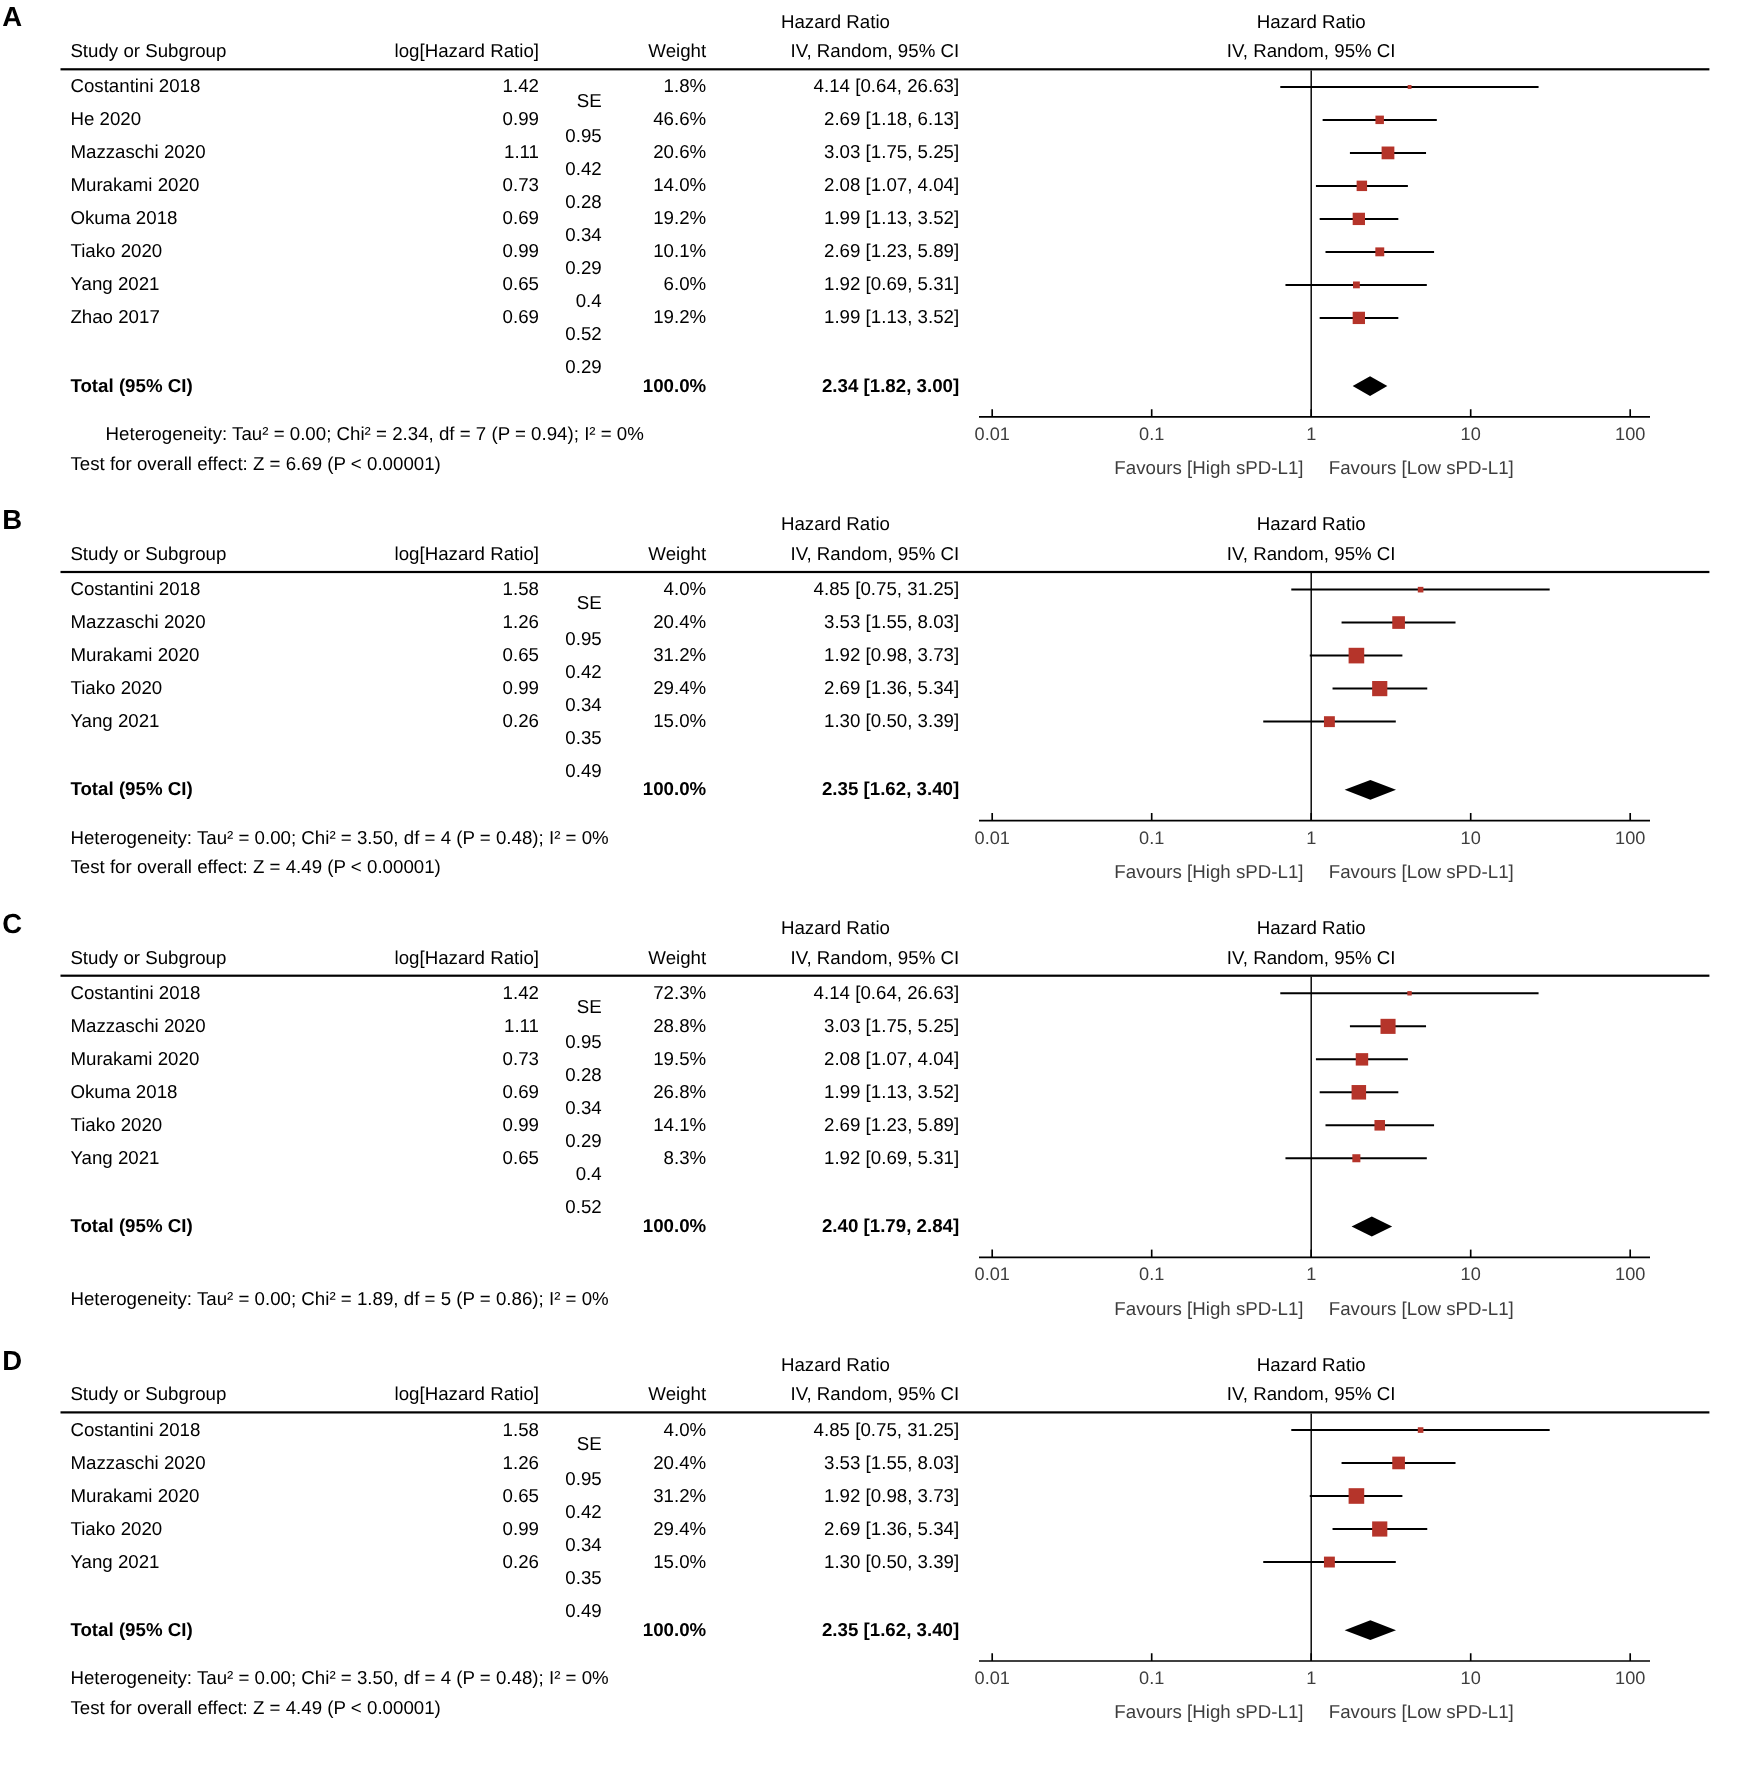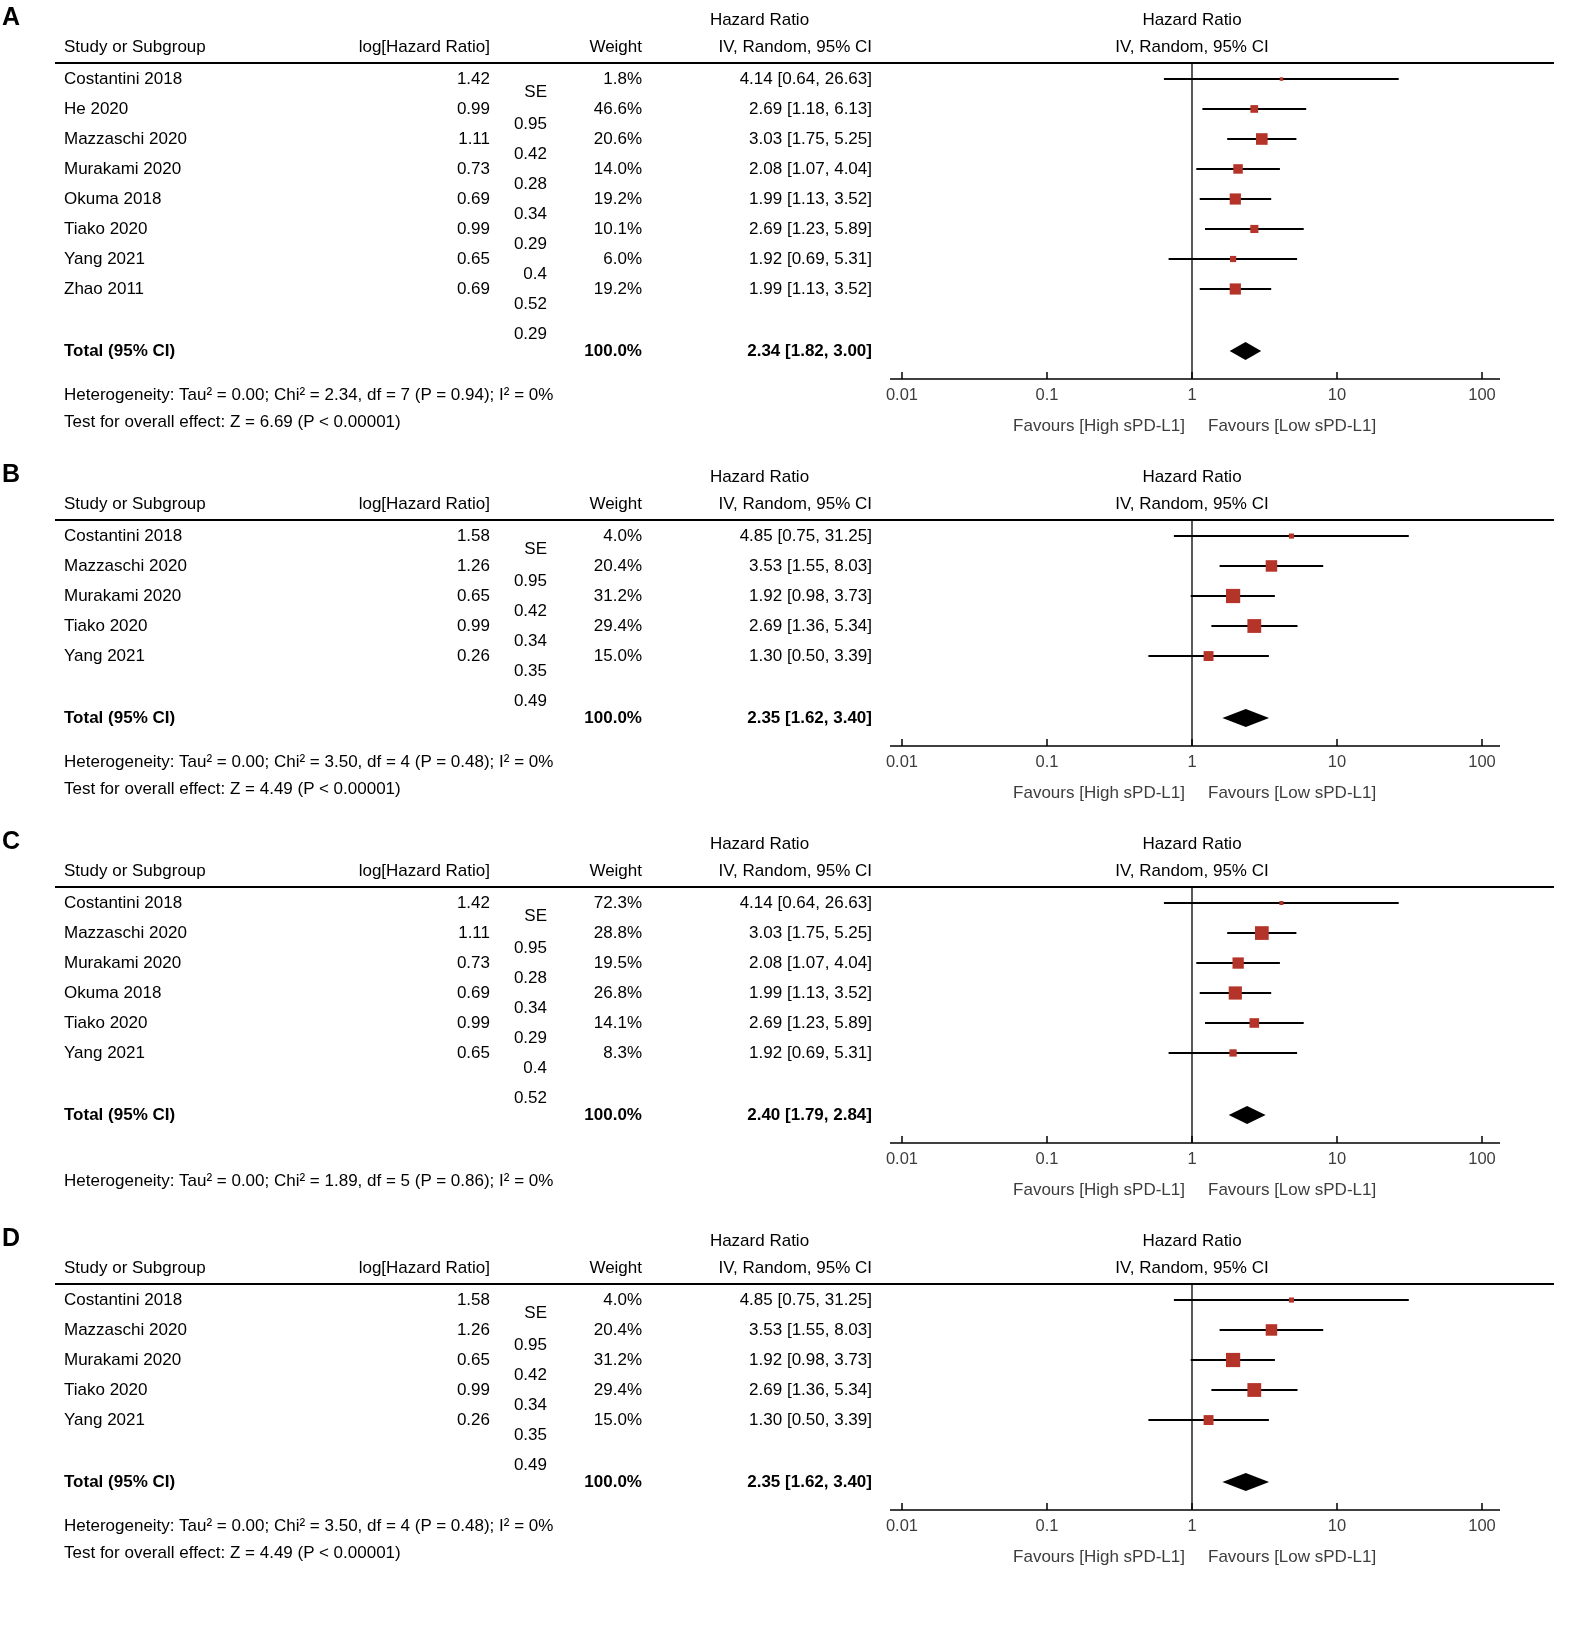--- a/index.html
+++ b/index.html
@@ -91,32 +91,32 @@
         <div class="cell r col-ci">2.69 [1.23, 5.89]</div>
       </div>
       <div class="row" style="top: 238px;">
         <div class="cell col-study">Yang 2021</div>
         <div class="cell r col-loghr">0.65</div>
         <div class="cell r col-se">0.52</div>
         <div class="cell r col-weight">6.0%</div>
         <div class="cell r col-ci">1.92 [0.69, 5.31]</div>
       </div>
       <div class="row" style="top: 268px;">
-        <div class="cell col-study">Zhao 2011</div>
+        <div class="cell col-study">Zhao 2017</div>
         <div class="cell r col-loghr">0.69</div>
         <div class="cell r col-se">0.29</div>
         <div class="cell r col-weight">19.2%</div>
         <div class="cell r col-ci">1.99 [1.13, 3.52]</div>
       </div>
       <div class="row bold" style="top: 330px;">
         <div class="cell col-study">Total (95% CI)</div>
         <div class="cell r col-weight">100.0%</div>
         <div class="cell r col-ci">2.34 [1.82, 3.00]</div>
       </div>
-      <div class="note" style="top: 375px;">Heterogeneity: Tau² = 0.00; Chi² = 2.34, df = 7 (P = 0.94); I² = 0%</div>
+      <div class="note" style="top: 375px; margin-left: 32px;">Heterogeneity: Tau² = 0.00; Chi² = 2.34, df = 7 (P = 0.94); I² = 0%</div>
       <div class="note" style="top: 402px;">Test for overall effect: Z = 6.69 (P &lt; 0.00001)</div>
       <svg class="plot" width="660" height="439" viewBox="0 0 660 439">
         <line x1="310" y1="58" x2="310" y2="373" stroke="#000" stroke-width="1.3"></line>
         <line x1="281.9" y1="73" x2="516.7" y2="73" stroke="#000" stroke-width="1.8"></line>
         <rect x="397.7" y="71.3" width="3.5" height="3.5" fill="#B5342A"></rect>
         <line x1="320.4" y1="103" x2="424.2" y2="103" stroke="#000" stroke-width="1.8"></line>
         <rect x="368.4" y="99.1" width="7.7" height="7.7" fill="#B5342A"></rect>
         <line x1="345.2" y1="133" x2="414.4" y2="133" stroke="#000" stroke-width="1.8"></line>
         <rect x="374.0" y="127.2" width="11.6" height="11.6" fill="#B5342A"></rect>
         <line x1="314.3" y1="163" x2="397.9" y2="163" stroke="#000" stroke-width="1.8"></line>

